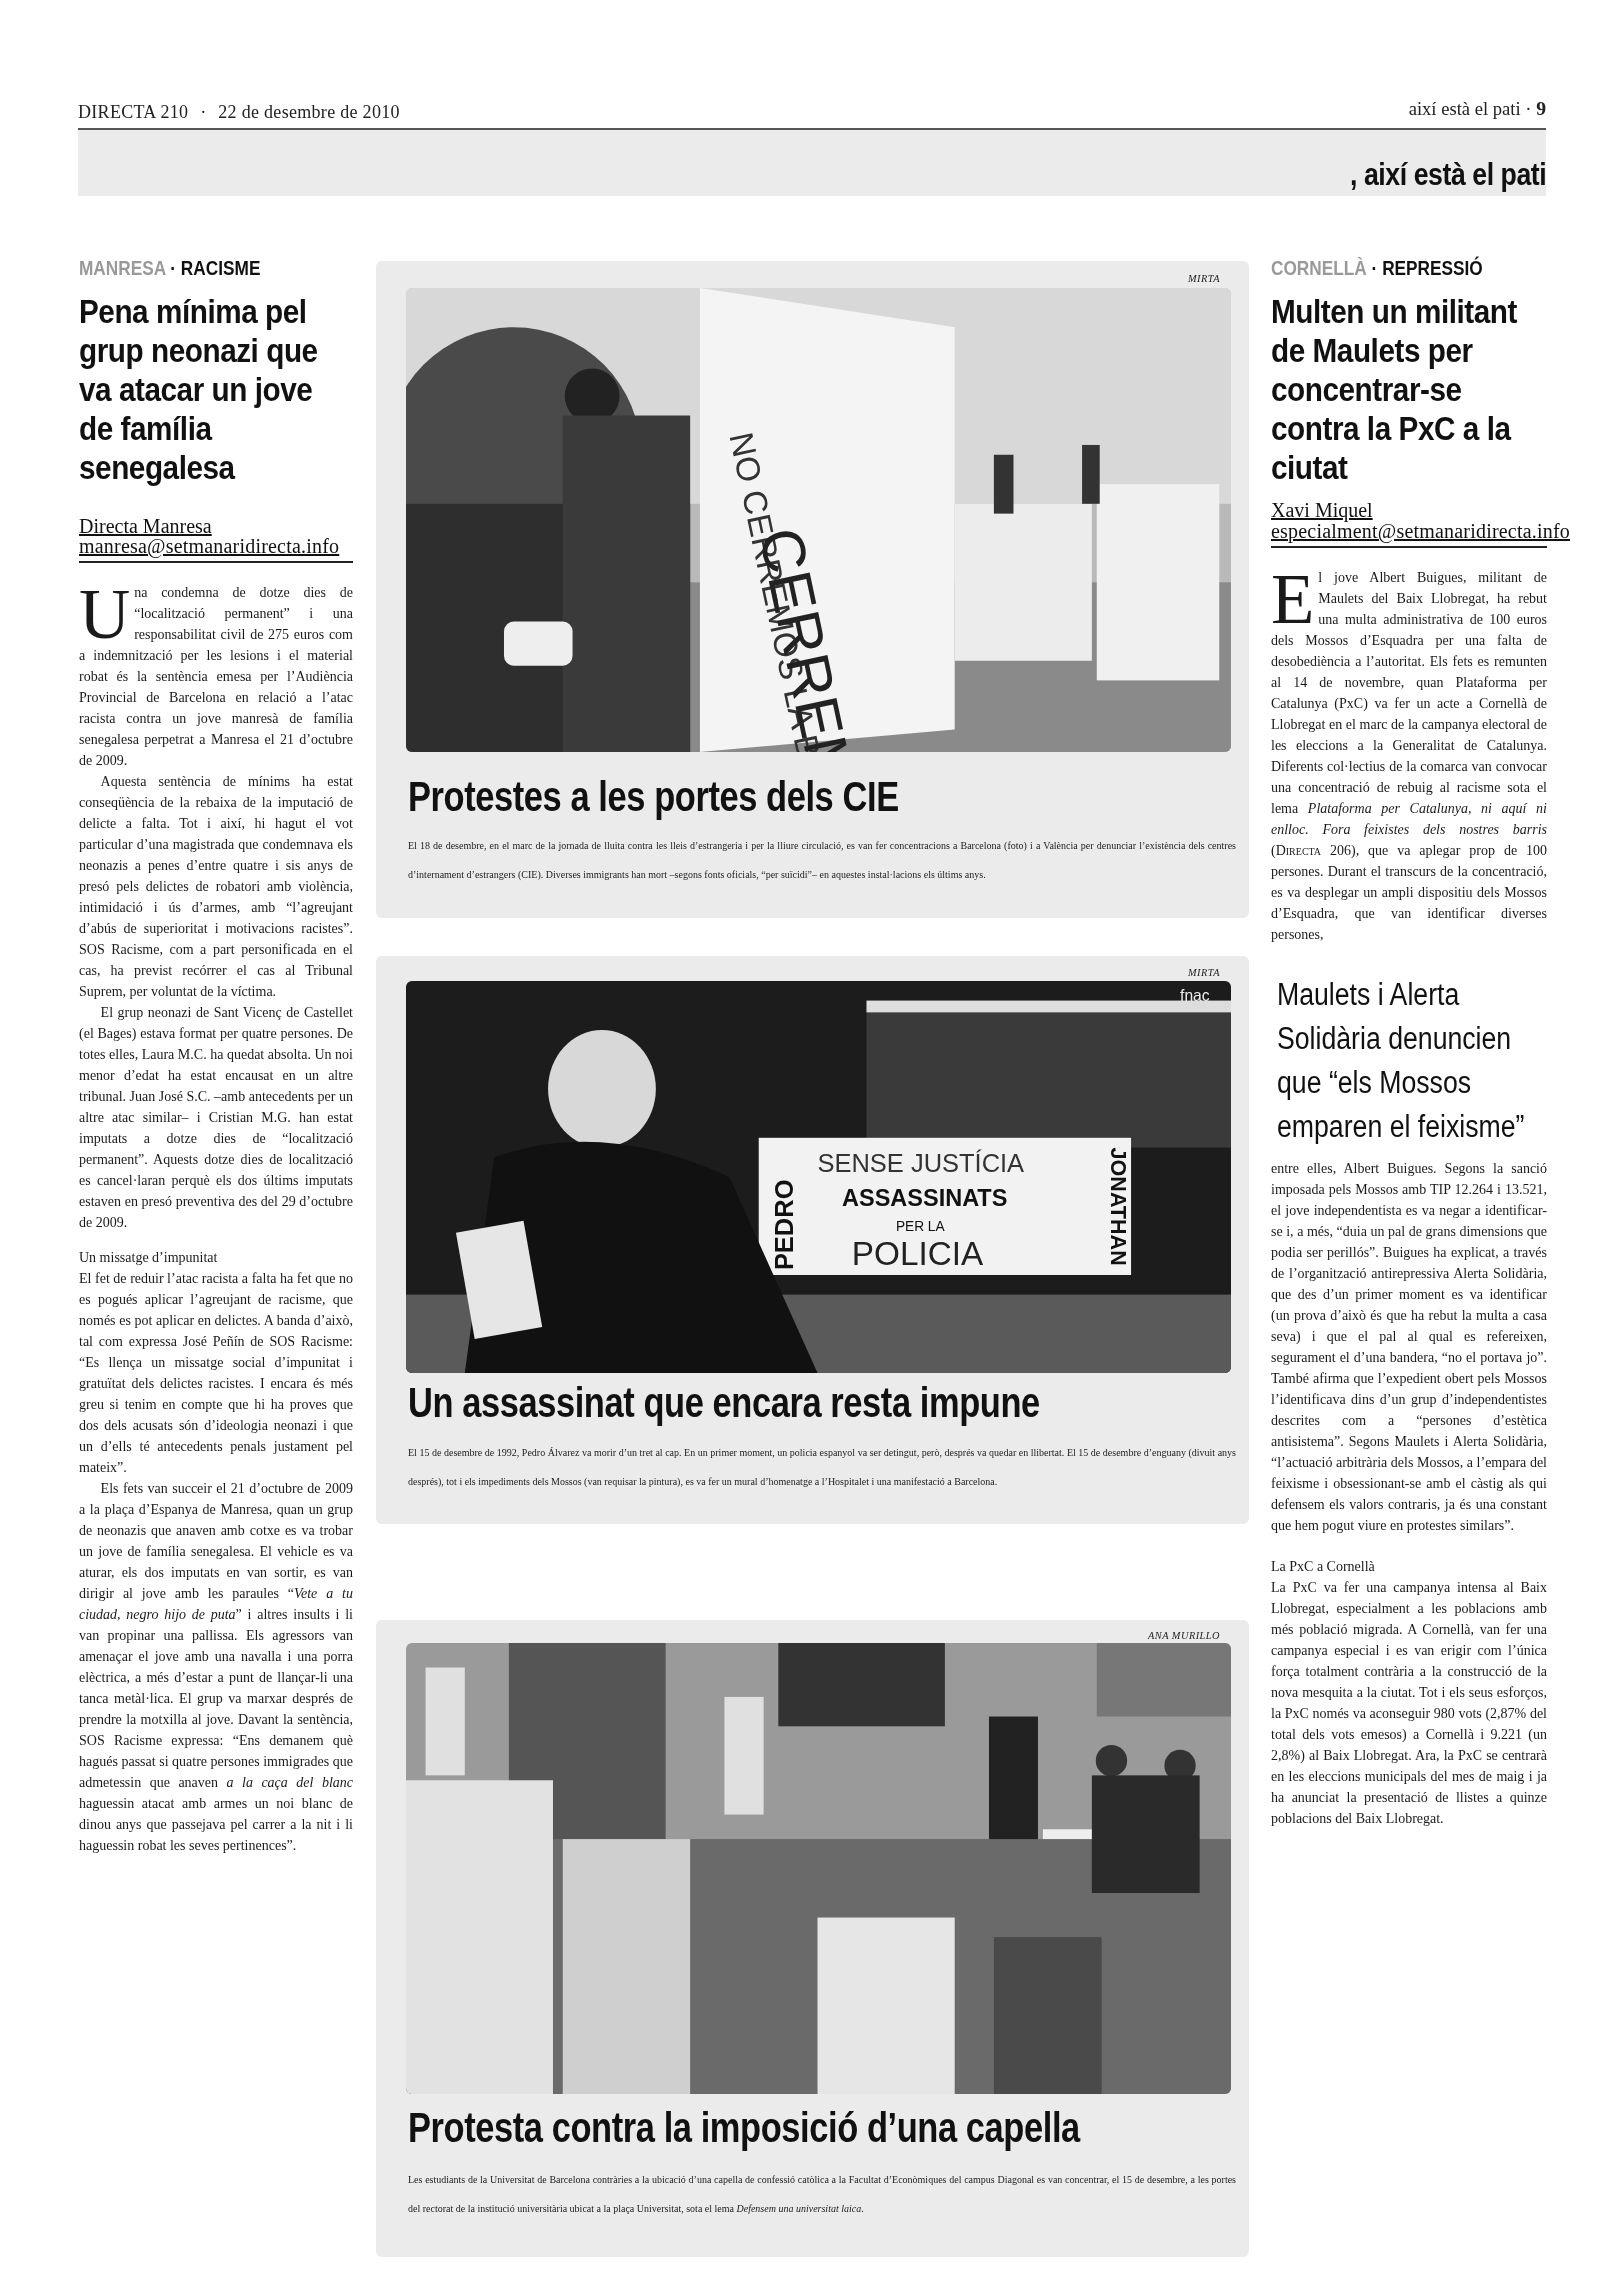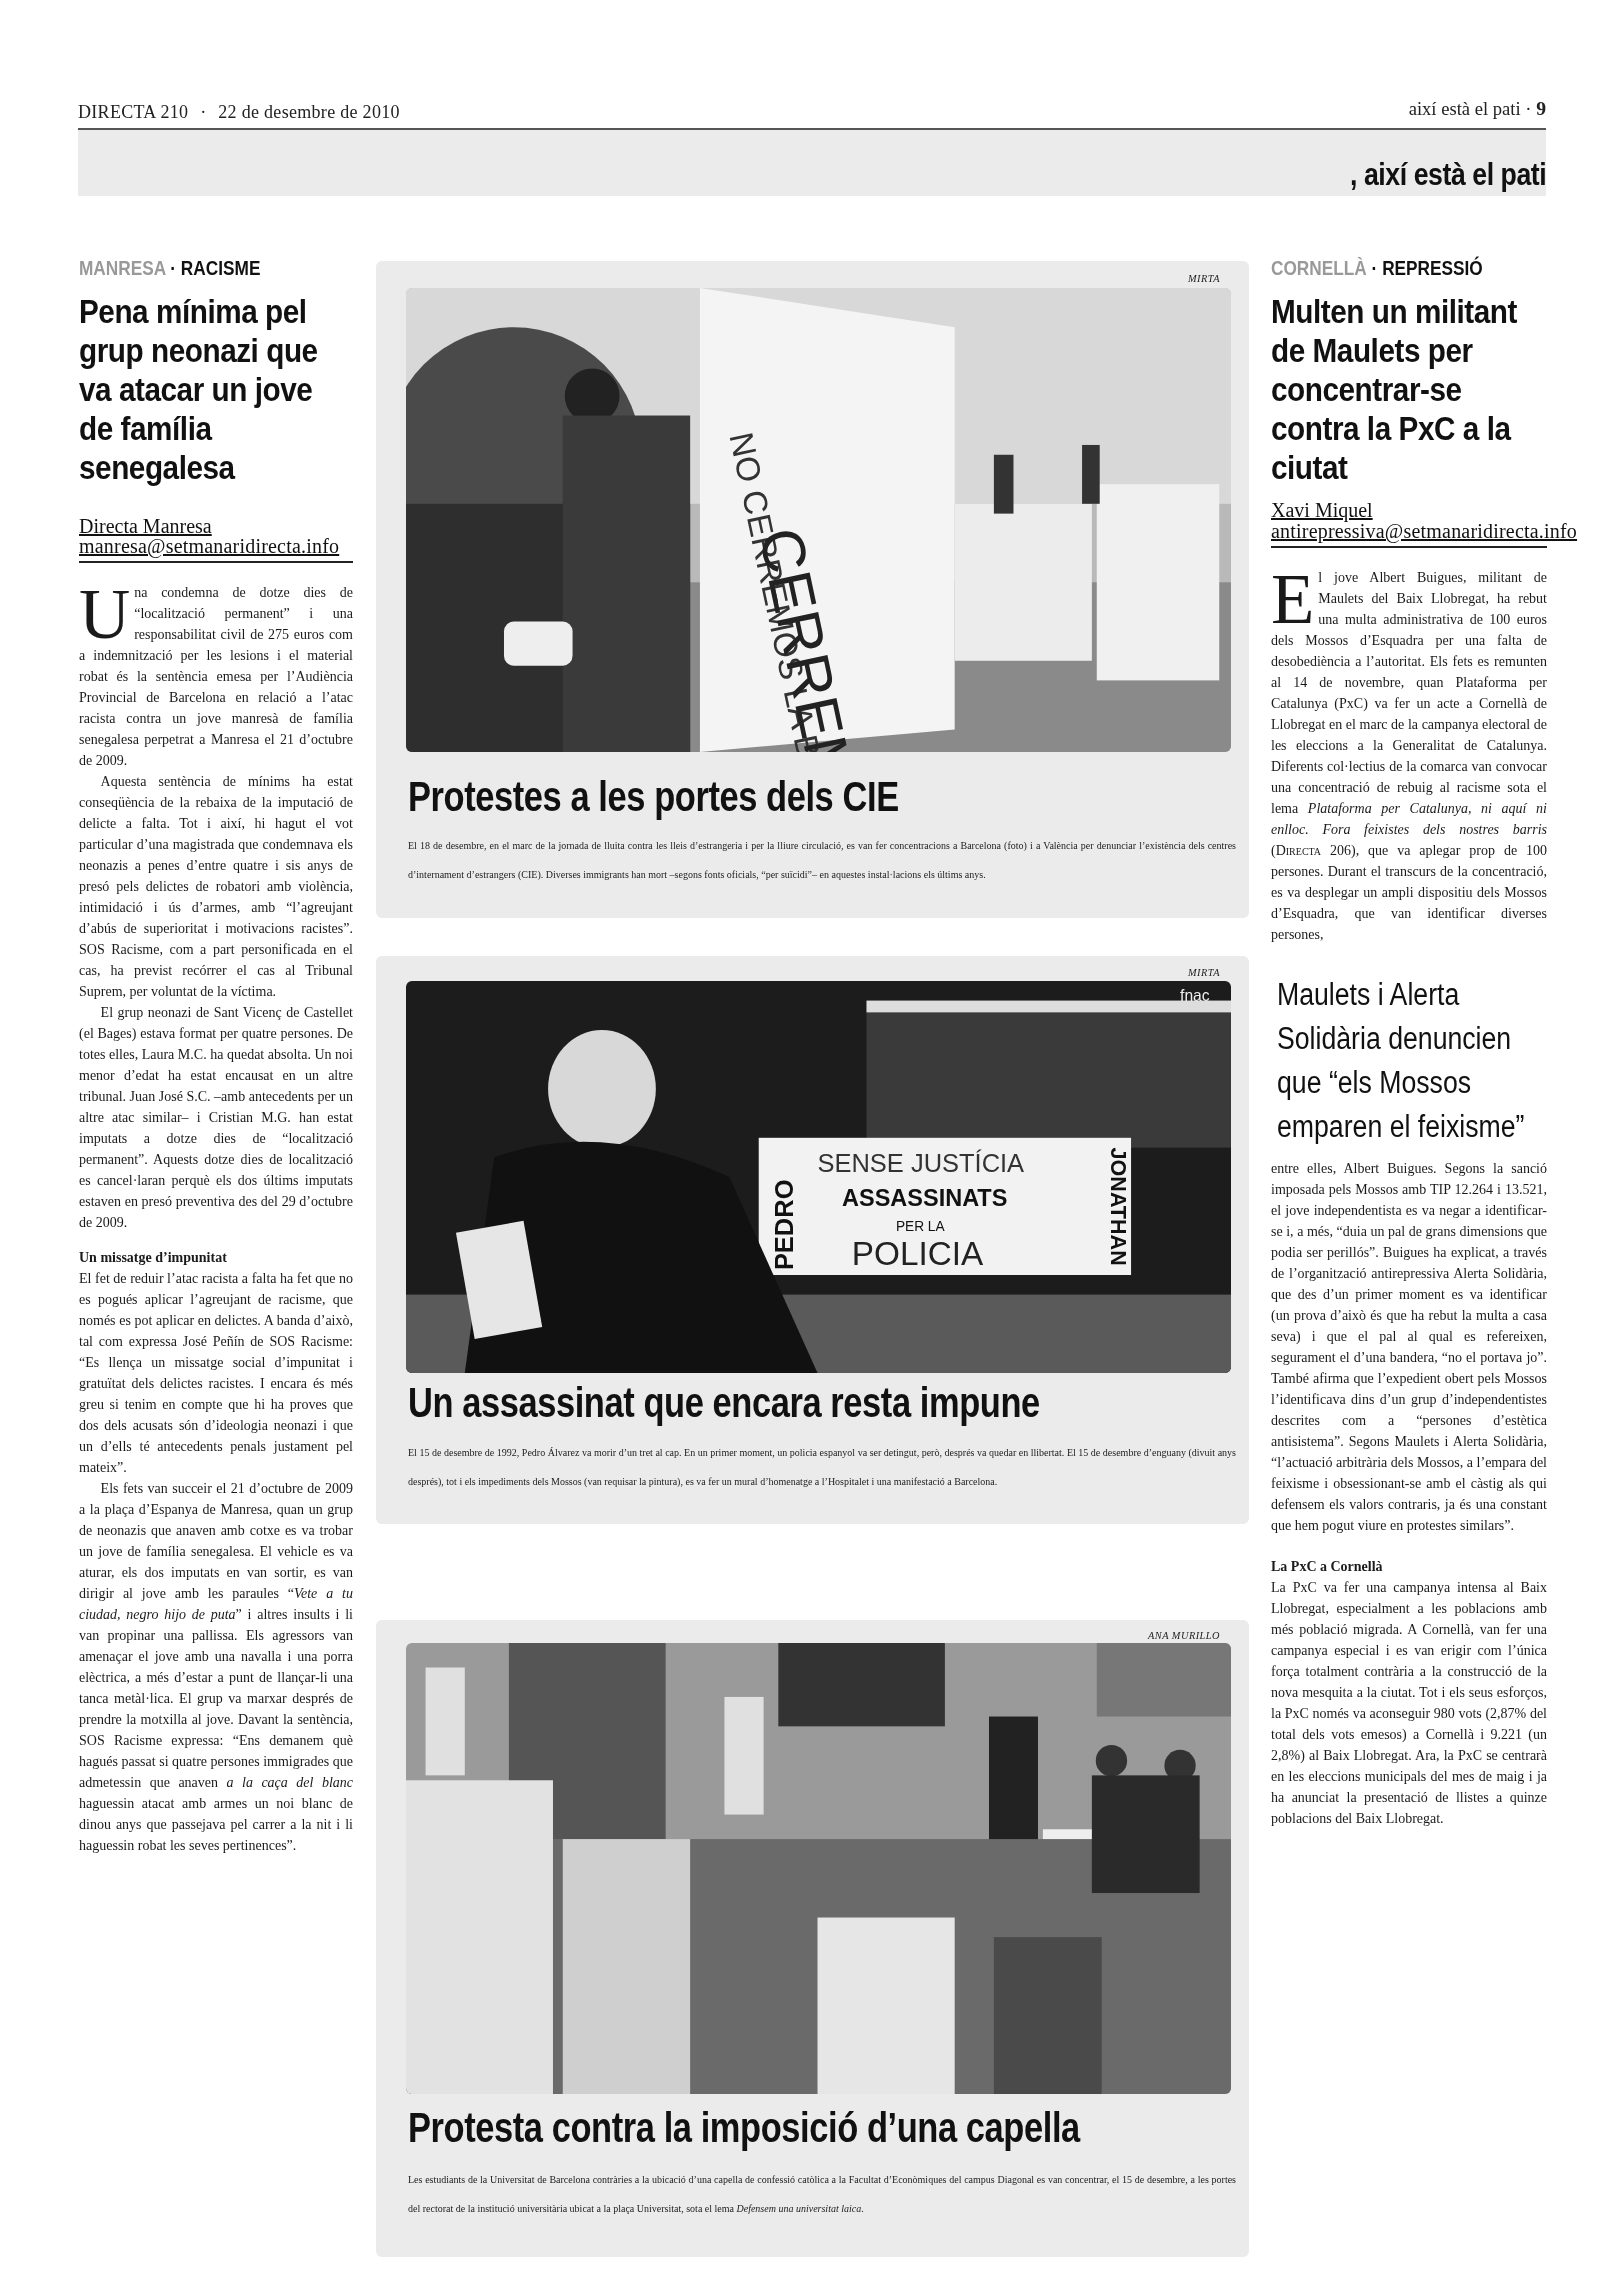--- a/index.html
+++ b/index.html
@@ -23,21 +23,21 @@
   .kicker .place { color:#999; }
   .kicker .topic { color:#111; }
   .headline { font-family:"Liberation Sans", sans-serif; font-weight:bold; font-size:33px; line-height:39px; letter-spacing:-0.5px; margin-top:11.8px; transform:scaleX(0.9); transform-origin:left; width:111%; }
   .byline { font-family:"Liberation Serif", serif; font-size:20px; line-height:20.6px; margin-top:23.5px;text-decoration:underline; }
   .byline .email { letter-spacing:0.2px; }
   .byrule { height:2px; background:#222; margin-top:3.9px; }
 
   .body { font-family:"Liberation Serif", serif; font-size:14px; line-height:21px; text-align:justify; hyphens:auto; color:#1a1a1a; }
   .body p { margin:0; text-indent:21.6px; }
   .body p.first { text-indent:0; }
-  .body p.sub { text-indent:0; font-weight:bold; margin-top:13.7px; }
+  .body p.sub { text-indent:0; font-weight:normal; margin-top:13.7px; }
   .dropcap { float:left; font-family:"Liberation Serif", serif; font-size:71px; line-height:57px; padding-top:3.9px; margin-right:3.9px; }
   .body em { font-style:italic; }
   .sc { font-variant:small-caps; }
 
   .pullquote { font-family:"Liberation Sans", sans-serif; font-size:31px; line-height:44px; transform:scaleX(0.86); transform-origin:left; width:116%; color:#111; margin:27.4px 0 9.8px 5.9px; }
 
   
   .box { position:absolute; left:376px; width:873px; background:#ebebeb; border-radius:5.9px; }
   .credit { position:absolute; right:29px; font-family:"Liberation Serif", serif; font-size:10.3px; letter-spacing:0.5px; color:#222;font-style:italic; }
   .photo { position:absolute; left:30px; width:825px; border-radius:5.9px; overflow:hidden; }
@@ -158,21 +158,21 @@
 
 <div id="col-right" class="col">
   <div class="kicker">
     <span class="place">CORNELLÀ</span>
     <span class="topic"> · </span>
     <span class="topic">REPRESSIÓ</span>
   </div>
   <div class="headline">Multen un militant de Maulets per concentrar-se contra la PxC a la ciutat</div>
   <div class="byline" style="margin-top:13.7px">
     <div>Xavi Miquel</div>
-    <div class="email">antirepressiva@setmanaridirecta.info</div>
+    <div class="email">especialment@setmanaridirecta.info</div>
   </div>
   <div class="byrule"></div>
   <div class="body" style="margin-top:19.6px">
     <p class="first"><span class="dropcap">E</span><span>l jove Albert Buigues, militant de Maulets del Baix Llobregat, ha rebut una multa administrativa de 100 euros dels Mossos d’Esquadra per una falta de desobediència a l’autoritat. Els fets es remunten al 14 de novembre, quan Plataforma per Catalunya (PxC) va fer un acte a Cornellà de Llobregat en el marc de la campanya electoral de les eleccions a la Generalitat de Catalunya. Diferents col·lectius de la comarca van convocar una concentració de rebuig al racisme sota el lema </span><em>Plataforma per Catalunya, ni aquí ni enlloc. Fora feixistes dels nostres barris</em><span> (</span><span class="sc">Directa</span><span> 206), que va aplegar prop de 100 persones. Durant el transcurs de la concentració, es va desplegar un ampli dispositiu dels Mossos d’Esquadra, que van identificar diverses persones,</span></p>
   </div>
   <div class="pullquote">Maulets i Alerta Solidària denuncien que “els Mossos emparen el feixisme”</div>
   <div class="body">
     <p class="first">entre elles, Albert Buigues. Segons la sanció imposada pels Mossos amb TIP 12.264 i 13.521, el jove independentista es va negar a identificar-se i, a més, “duia un pal de grans dimensions que podia ser perillós”. Buigues ha explicat, a través de l’organització antirepressiva Alerta Solidària, que des d’un primer moment es va identificar (un prova d’això és que ha rebut la multa a casa seva) i que el pal al qual es refereixen, segurament el d’una bandera, “no el portava jo”. També afirma que l’expedient obert pels Mossos l’identificava dins d’un grup d’independentistes descrites com a “persones d’estètica antisistema”. Segons Maulets i Alerta Solidària, “l’actuació arbitrària dels Mossos, a l’empara del feixisme i obsessionant-se amb el càstig als qui defensem els valors contraris, ja és una constant que hem pogut viure en protestes similars”.</p>
     <p class="sub" style="margin-top:19.6px">La PxC a Cornellà</p>
     <p class="first">La PxC va fer una campanya intensa al Baix Llobregat, especialment a les poblacions amb més població migrada. A Cornellà, van fer una campanya especial i es van erigir com l’única força totalment contrària a la construcció de la nova mesquita a la ciutat. Tot i els seus esforços, la PxC només va aconseguir 980 vots (2,87% del total dels vots emesos) a Cornellà i 9.221 (un 2,8%) al Baix Llobregat. Ara, la PxC se centrarà en les eleccions municipals del mes de maig i ja ha anunciat la presentació de llistes a quinze poblacions del Baix Llobregat.</p>

